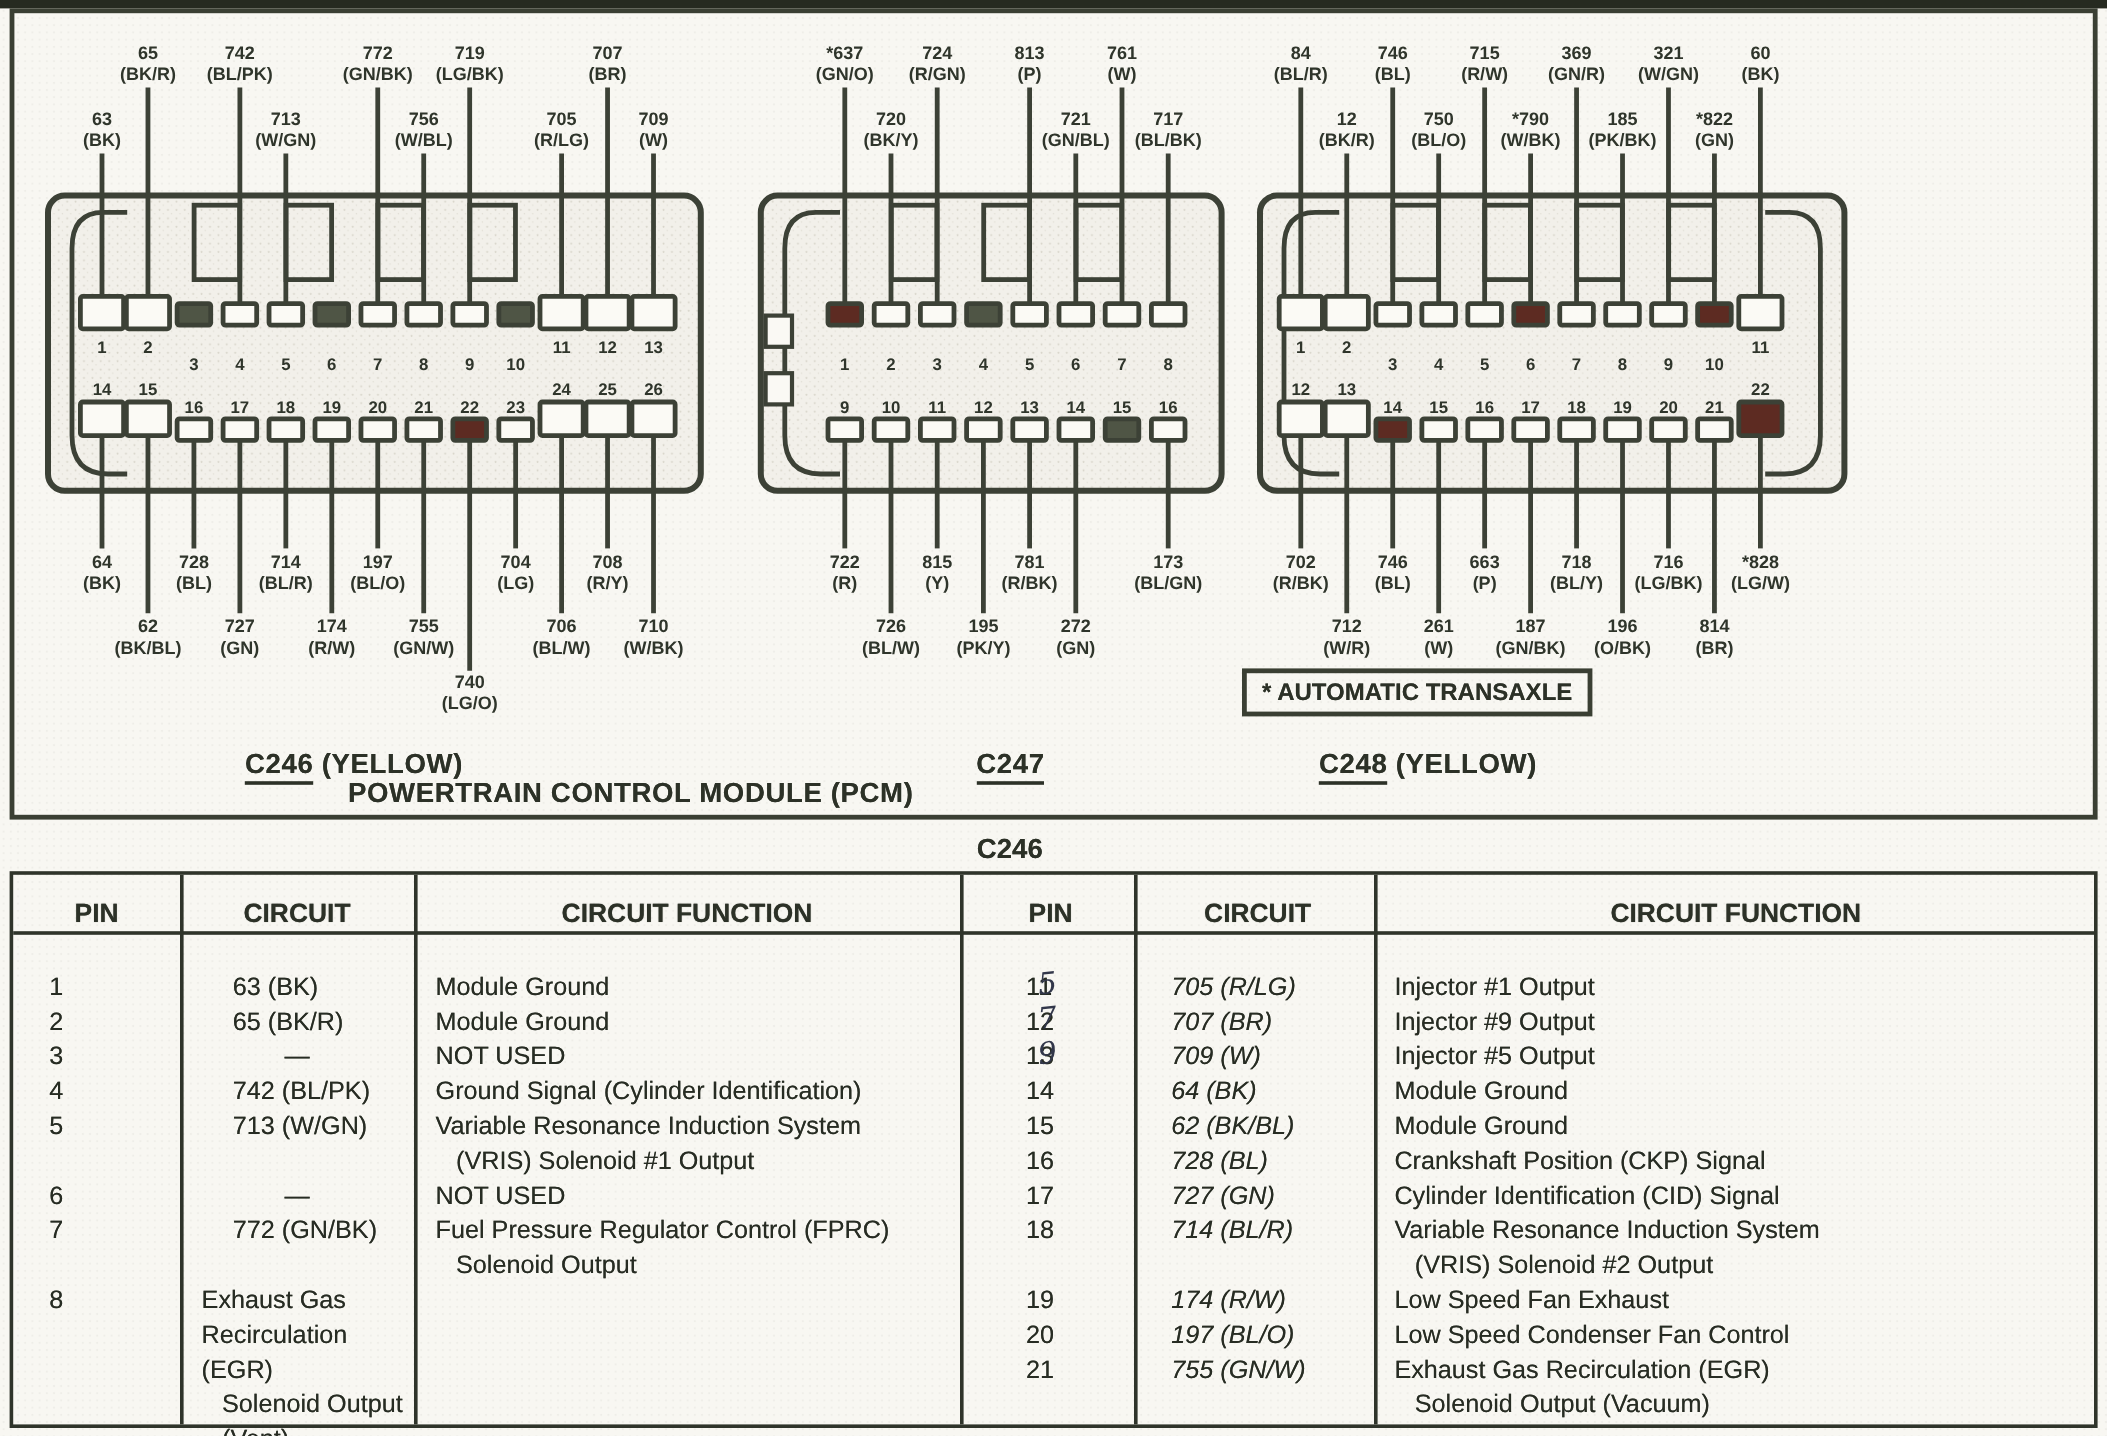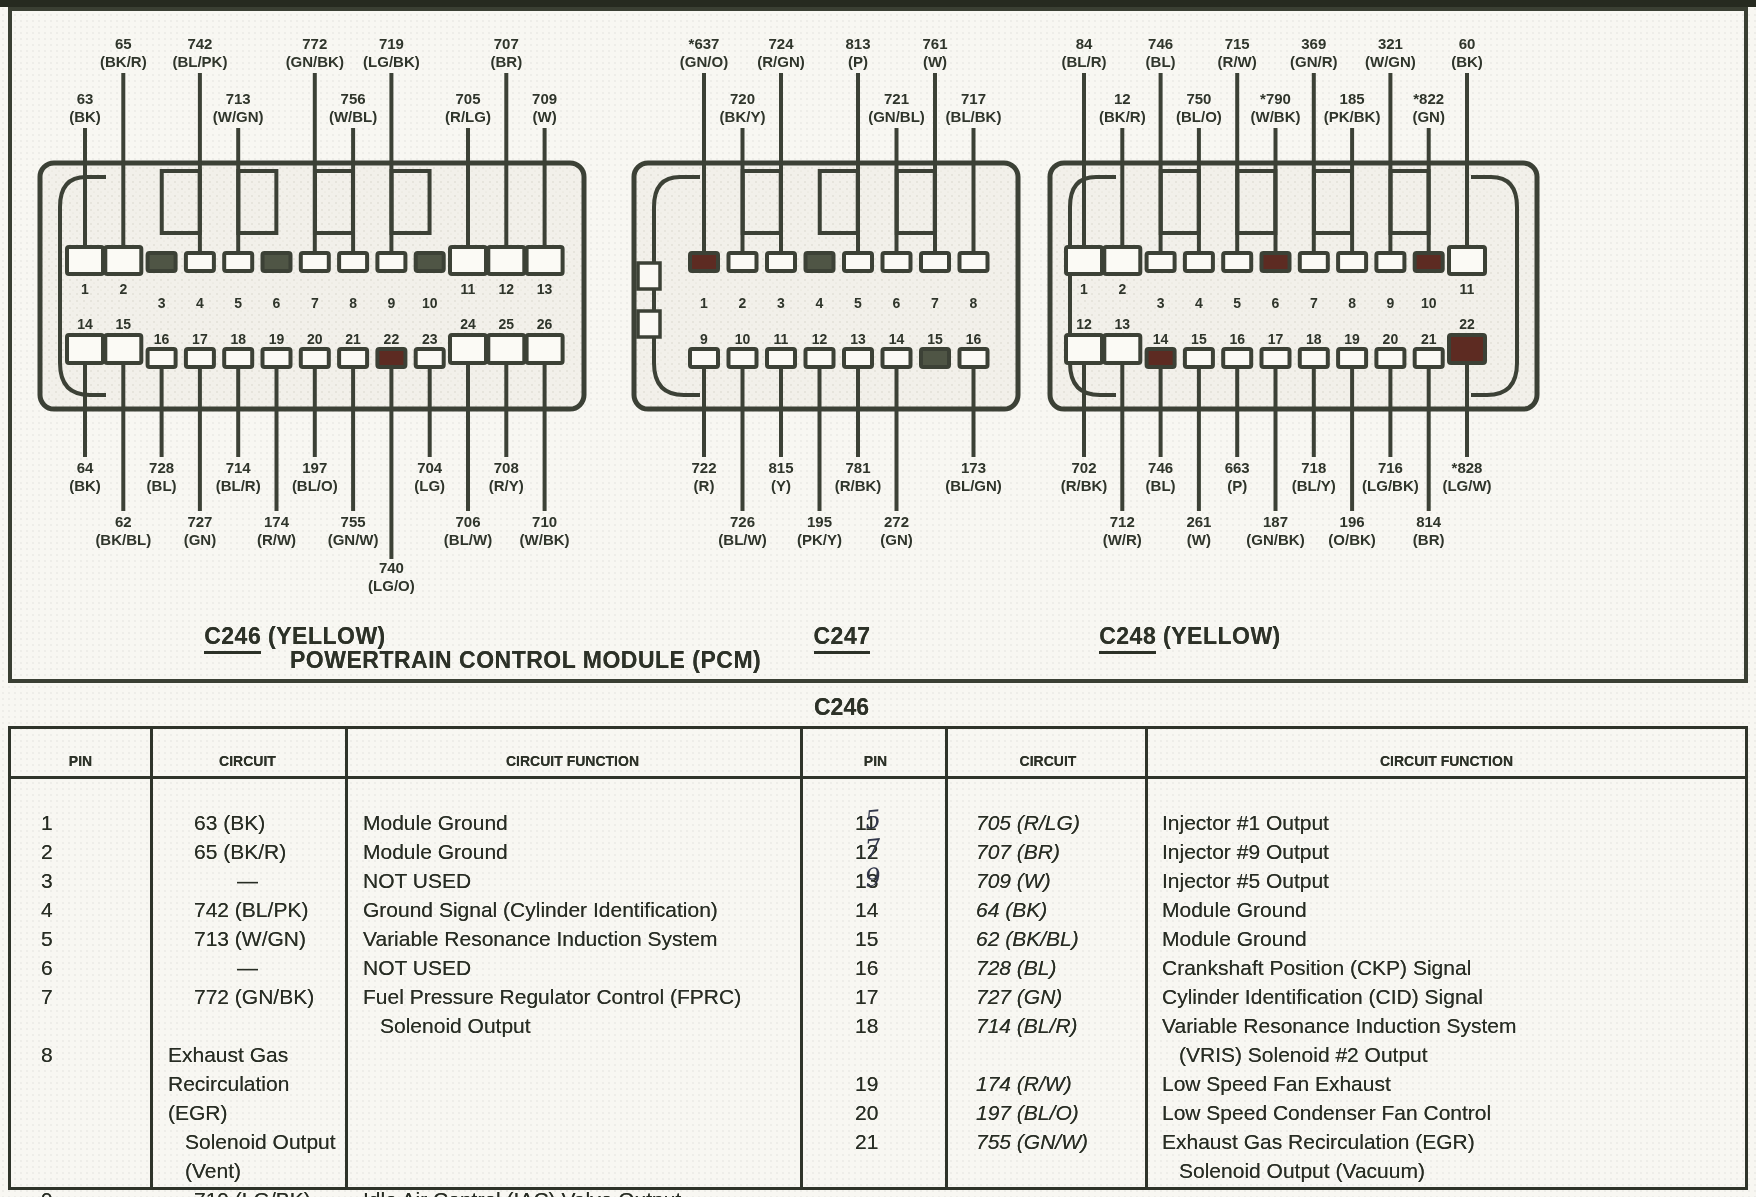--- a/index.html
+++ b/index.html
@@ -24,21 +24,21 @@
   .table-title{position:absolute;left:814px;top:694px;font-size:23px;font-weight:bold;
                color:#2c3127;text-shadow:0 0 .5px rgba(40,45,35,.8);}
   .table-box{position:absolute;left:8px;top:726px;width:1740px;height:464px;
              border:3px solid #2f342a;box-sizing:border-box;}
   .tdiv{position:absolute;top:0;bottom:0;width:3px;background:#2f342a;}
   .hrule{position:absolute;left:0;right:0;top:47px;height:3px;background:#2f342a;}
   .half{position:absolute;top:0;bottom:0;}
   .half.l{left:0;width:789px;}
   .half.r{left:792px;right:0;}
   .thead{display:grid;height:63px;align-items:center;text-align:center;
-         font-weight:bold;font-size:14px;color:#2c3127;text-shadow:0 0 .6px rgba(40,45,35,.8);}
+         font-weight:bold;font-size:22px;color:#2c3127;text-shadow:0 0 .6px rgba(40,45,35,.8);}
   .half.l .thead{grid-template-columns:139px 195px 1fr;}
   .half.r .thead{grid-template-columns:145px 200px 1fr;}
   .rows{padding-top:16px;font-size:21px;color:#272c23;text-shadow:0 0 .5px rgba(40,45,35,.75);}
   .trow{display:grid;}
   .half.l .trow{grid-template-columns:139px 195px 1fr;}
   .half.r .trow{grid-template-columns:145px 200px 1fr;}
   .trow div{line-height:29px;}
   .c-pin{padding-left:30px;position:relative;}
   .half.r .c-pin{padding-left:52px;}
   .c-cir{padding-left:44px;}
@@ -395,20 +395,23 @@
           <text x="1340.1" y="333" text-anchor="middle" font-size="14" font-weight="bold" fill="#2f352b" font-family="&quot;Liberation Sans&quot;,sans-serif">19</text>
           <rect x="1364.4" y="338" width="28" height="18" rx="2" fill="#fbfaf5" stroke="#3c4136" stroke-width="4"></rect>
           <text x="1378.4" y="333" text-anchor="middle" font-size="14" font-weight="bold" fill="#2f352b" font-family="&quot;Liberation Sans&quot;,sans-serif">20</text>
           <rect x="1402.7" y="338" width="28" height="18" rx="2" fill="#fbfaf5" stroke="#3c4136" stroke-width="4"></rect>
           <text x="1416.7" y="333" text-anchor="middle" font-size="14" font-weight="bold" fill="#2f352b" font-family="&quot;Liberation Sans&quot;,sans-serif">21</text>
           <rect x="1437" y="324" width="36" height="28" rx="2" fill="#5d2b22" stroke="#3c4136" stroke-width="4"></rect>
           <text x="1455" y="318" text-anchor="middle" font-size="14" font-weight="bold" fill="#2f352b" font-family="&quot;Liberation Sans&quot;,sans-serif">22</text>
         </g>
       </svg>
 
+    <div class="footnote-box">
+      <span>* AUTOMATIC TRANSAXLE</span>
+    </div>
 
     <div class="caption" style="left:128px;top:612px;width:310px;">
       <span class="cap-u">C246</span><span> (YELLOW)</span>
     </div>
     <div class="caption" style="left:675px;top:612px;width:310px;">
       <span class="cap-u">C247</span><span></span>
     </div>
     <div class="caption" style="left:1023px;top:612px;width:310px;">
       <span class="cap-u">C248</span><span> (YELLOW)</span>
     </div>
@@ -459,20 +462,21 @@
             <div class="c-cir">742 (BL/PK)</div>
             <div class="c-fun">
               <div>Ground Signal (Cylinder Identification)</div>
             </div>
           </div>
           <div class="trow">
             <div class="c-pin">5</div>
             <div class="c-cir">713 (W/GN)</div>
             <div class="c-fun">
               <div>Variable Resonance Induction System</div>
+              <div class="cont">(VRIS) Solenoid #1 Output</div>
             </div>
           </div>
           <div class="trow">
             <div class="c-pin">6</div>
             <div class="c-cir dash">—</div>
             <div class="c-fun">
               <div>NOT USED</div>
             </div>
           </div>
           <div class="trow">

